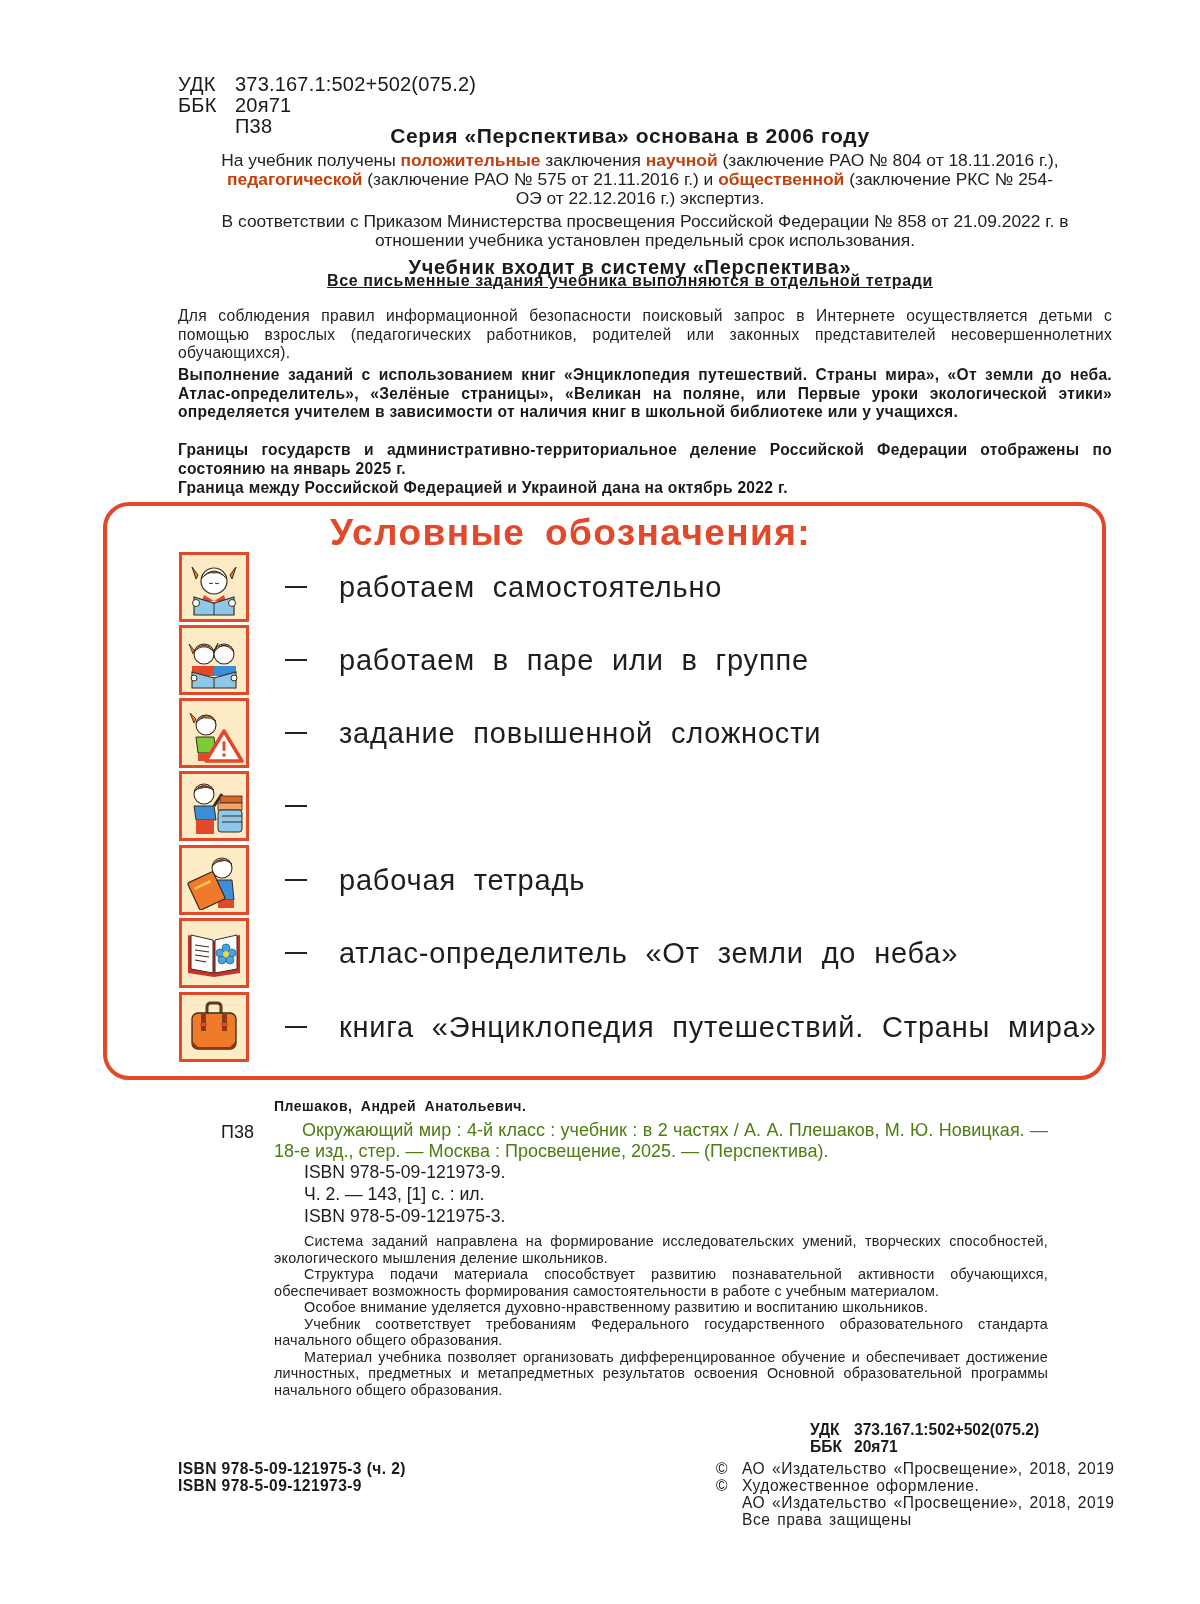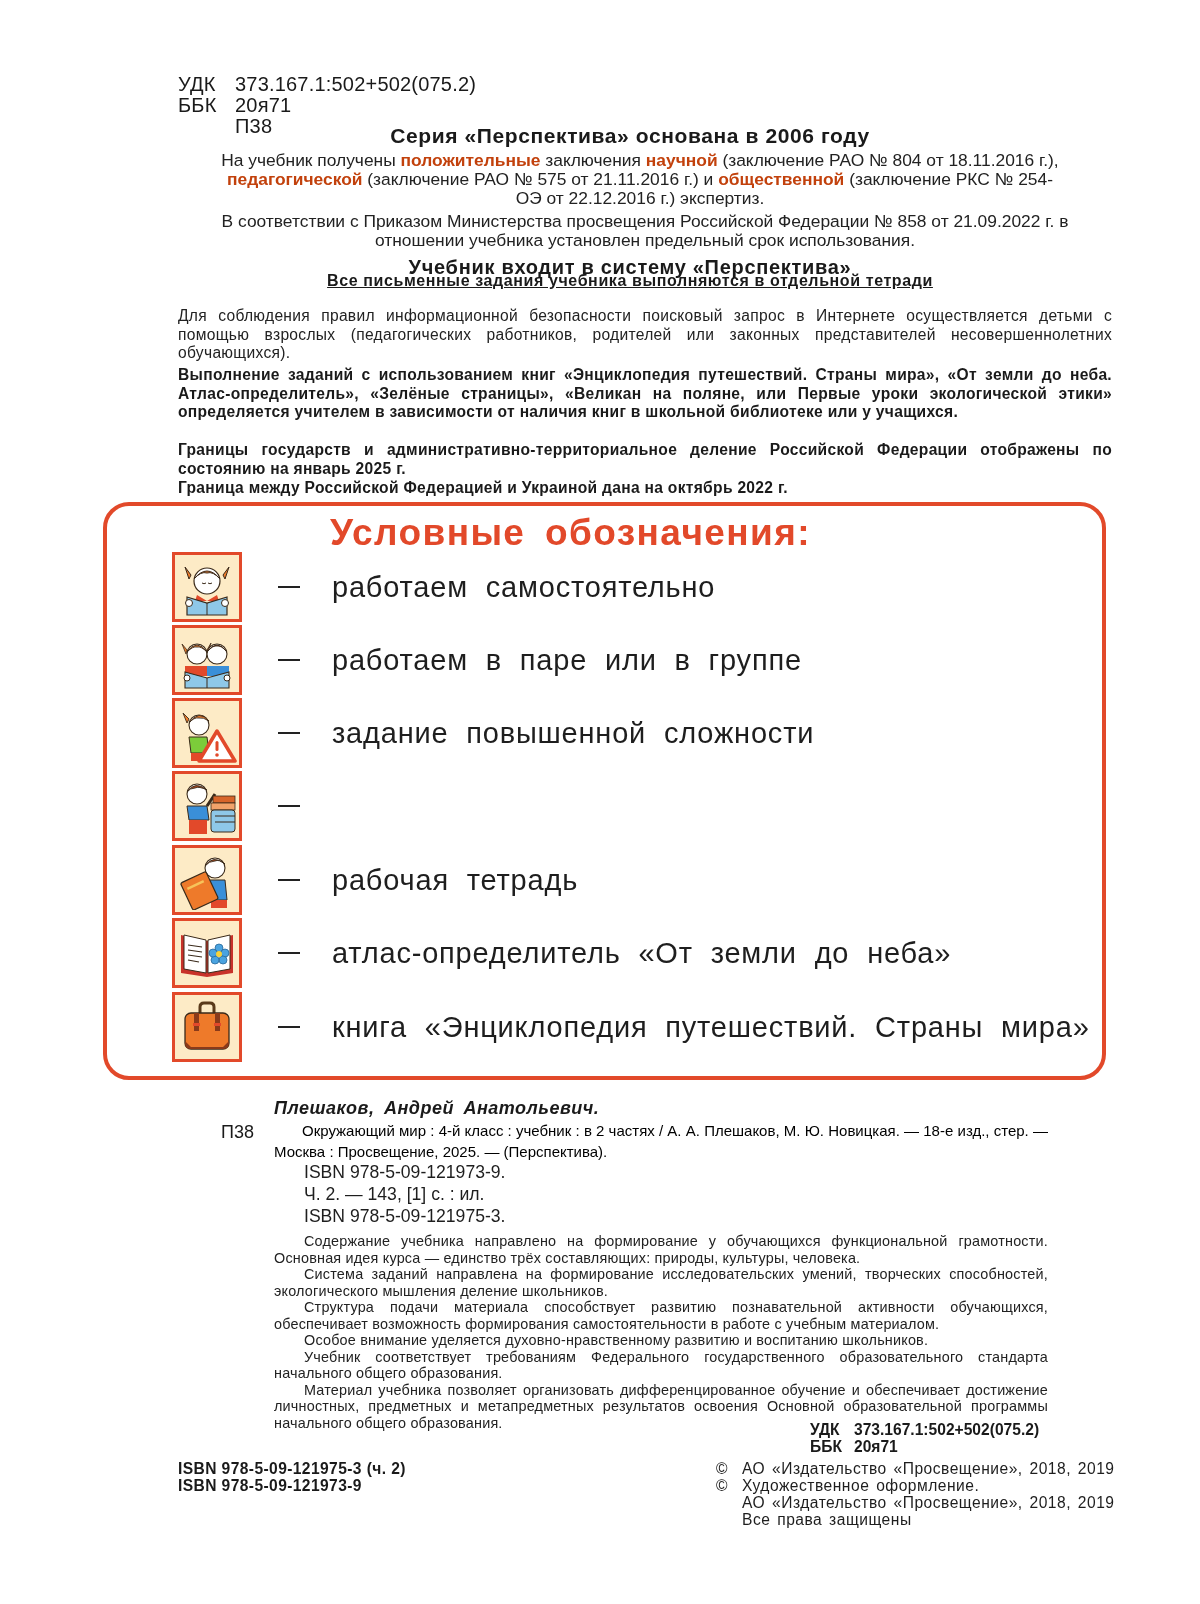--- a/index.html
+++ b/index.html
@@ -23,31 +23,31 @@
   .justify { left: 178px; width: 934px; text-align: justify; font-size: 15.6px; line-height: 18.6px; letter-spacing: 0.3px; }
   .safety { top: 307px; color: #222; }
   .usage { top: 366px; font-weight: bold; }
   .borders { top: 441px; font-weight: bold; }
   .border-ua { top: 479px; font-weight: bold; }
 
   
   .legend-box { left: 103px; top: 502px; width: 1003px; height: 578px;
                 border: 4px solid #e2492a; border-radius: 26px; box-sizing: border-box; }
   .legend-title { left: 330px; top: 512px; font-size: 37px; font-weight: bold; color: #e2492a; letter-spacing: 1.4px; word-spacing: 8px; }
-  .legend-row { left: 134px; width: 960px; height: 70px; display: flex; align-items: center; padding-left: 38px; }
+  .legend-row { left: 141px; width: 960px; height: 70px; display: flex; align-items: center; padding-left: 38px; }
   .icon-tile { width: 64px; height: 64px; border: 3px solid #e2492a; background: #fdebc6; flex: 0 0 auto;
                display: flex; align-items: center; justify-content: center; box-sizing: content-box; }
   .icon-tile svg { width: 60px; height: 60px; display: block; }
   .dash { margin-left: 36px; width: 22px; height: 2px; background: #222; flex: 0 0 auto; }
   .legend-text { margin-left: 32px; font-size: 29px; color: #1e1e1e; letter-spacing: 0.8px; word-spacing: 9px; white-space: nowrap; }
 
   
-  .author { left: 274px; top: 1098px; font-size: 18px; font-weight: bold; letter-spacing: 0.5px; word-spacing: 4px; font-style: italic; }
+  .author { left: 274px; top: 1098px; font-size: 14px; font-weight: bold; letter-spacing: 0.5px; word-spacing: 4px; }
   .p38b { left: 221px; top: 1122px; font-size: 18px; }
-  .bib { left: 274px; width: 774px; font-size: 15px; line-height: 21px; color: #000000; }
+  .bib { left: 274px; width: 774px; font-size: 18px; line-height: 21px; color: #4d7c0f; }
   .bib1 { top: 1120px; text-align: justify; text-indent: 28px; }
   .bibline { left: 304px; font-size: 17.6px; line-height: 21px; color: #1e1e1e; }
   .annot { left: 274px; width: 774px; top: 1233px; font-size: 14.4px; line-height: 16.5px; text-align: justify; color: #222; letter-spacing: 0.2px; }
   .annot p { margin: 0; text-indent: 30px; }
 
   .udk2 { left: 810px; top: 1421px; font-size: 15.6px; font-weight: bold; line-height: 17px; }
   .udk2 .lbl { display: inline-block; width: 44px; }
   .isbn-bottom { left: 178px; top: 1460px; font-size: 15.6px; font-weight: bold; line-height: 17px; letter-spacing: 0.4px; }
   .copyright { left: 716px; top: 1460px; font-size: 15.6px; line-height: 17px; letter-spacing: 0.5px; word-spacing: 2px; color: #1e1e1e; }
   .copyright .c { display: inline-block; width: 26px; }
@@ -215,21 +215,20 @@
 </div>
 
 <div class="abs author">Плешаков, Андрей Анатольевич.</div>
 <div class="abs p38b">П38</div>
 <div class="abs bib bib1 cond">Окружающий мир : 4-й класс : учебник : в 2 частях / А. А. Плешаков, М. Ю. Новицкая. — 18-е изд., стер. — Москва : Просвещение, 2025. — (Перспектива).</div>
 <div class="abs bibline cond" style="top:1162px">ISBN 978-5-09-121973-9.</div>
 <div class="abs bibline cond" style="top:1184px">Ч. 2. — 143, [1] с. : ил.</div>
 <div class="abs bibline cond" style="top:1206px">ISBN 978-5-09-121975-3.</div>
 
 <div class="abs annot">
-  <p>Содержание учебника направлено на формирование у обучающихся функциональной грамотности. Основная идея курса — единство трёх составляющих: природы, культуры, человека.</p>
   <p>Система заданий направлена на формирование исследовательских умений, творческих способностей, экологического мышления деление школьников.</p>
   <p>Структура подачи материала способствует развитию познавательной активности обучающихся, обеспечивает возможность формирования самостоятельности в работе с учебным материалом.</p>
   <p>Особое внимание уделяется духовно-нравственному развитию и воспитанию школьников.</p>
   <p>Учебник соответствует требованиям Федерального государственного образовательного стандарта начального общего образования.</p>
   <p>Материал учебника позволяет организовать дифференцированное обучение и обеспечивает достижение личностных, предметных и метапредметных результатов освоения Основной образовательной программы начального общего образования.</p>
 </div>
 
 <div class="abs udk2">
   <div><span class="lbl">УДК</span><span>373.167.1:502+502(075.2)</span></div>
   <div><span class="lbl">ББК</span><span>20я71</span></div>

